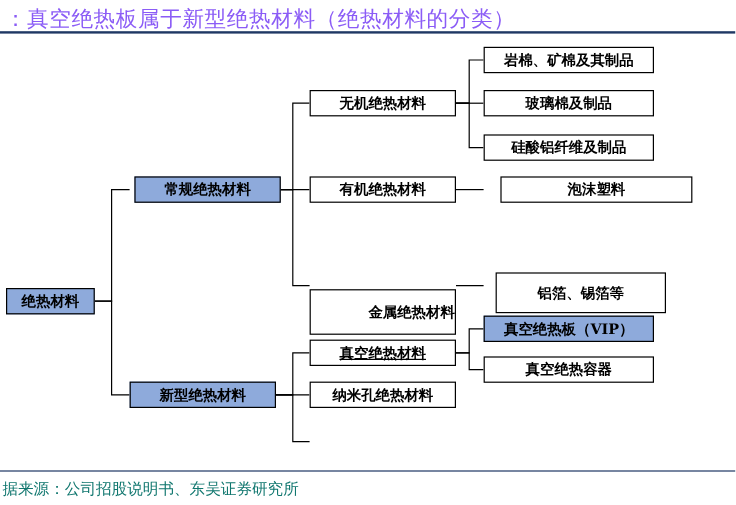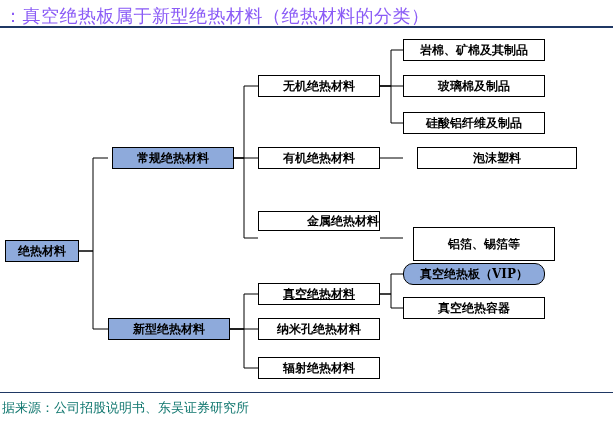--- a/index.html
+++ b/index.html
@@ -58,38 +58,37 @@
   <div class="node hl" style="left:5px;top:240px;width:74px;height:22px;">绝热材料</div>
 
   <div class="node hl" style="left:112px;top:147px;width:122px;height:22px;">常规绝热材料</div>
 
   <div class="node hl" style="left:108px;top:318px;width:122px;height:22px;">新型绝热材料</div>
 
   <div class="node" style="left:258px;top:147px;width:122px;height:22px;">有机绝热材料</div>
 
   <div class="node" style="left:258px;top:75px;width:122px;height:22px;">无机绝热材料</div>
 
-  <div class="node" style="left:258px;top:211px;width:122px;height:20px;padding-left:48px;">金属绝热材料</div>
+  <div class="node" style="left:258px;top:241px;width:122px;height:38px;padding-left:48px;">金属绝热材料</div>
 
   <div class="node" style="left:258px;top:283px;width:122px;height:22px;text-decoration:underline;">真空绝热材料</div>
 
   <div class="node" style="left:258px;top:318px;width:122px;height:22px;">纳米孔绝热材料</div>
 
-  <div class="node" style="left:258px;top:357px;width:122px;height:22px;">辐射绝热材料</div>
 
   <div class="node" style="left:403px;top:39px;width:142px;height:22px;">岩棉、矿棉及其制品</div>
 
   <div class="node" style="left:403px;top:75px;width:142px;height:22px;">玻璃棉及制品</div>
 
   <div class="node" style="left:403px;top:112px;width:142px;height:22px;">硅酸铝纤维及制品</div>
 
   <div class="node" style="left:403px;top:147px;width:160px;height:22px;margin-left:14px;">泡沫塑料</div>
 
   <div class="node" style="left:403px;top:227px;width:142px;height:34px;margin-left:10px;">铝箔、锡箔等</div>
 
-  <div class="node hl" style="left:403px;top:263px;width:142px;height:22px;border-radius:10px;">真空绝热板（VIP）</div>
+  <div class="node hl" style="left:403px;top:263px;width:142px;height:22px;">真空绝热板（VIP）</div>
 
   <div class="node" style="left:403px;top:297px;width:142px;height:22px;">真空绝热容器</div>
 
   <div class="rule-bottom"></div>
   <div class="source-note">据来源：公司招股说明书、东吴证券研究所</div>
 
 </div>
 
 </body></html>

